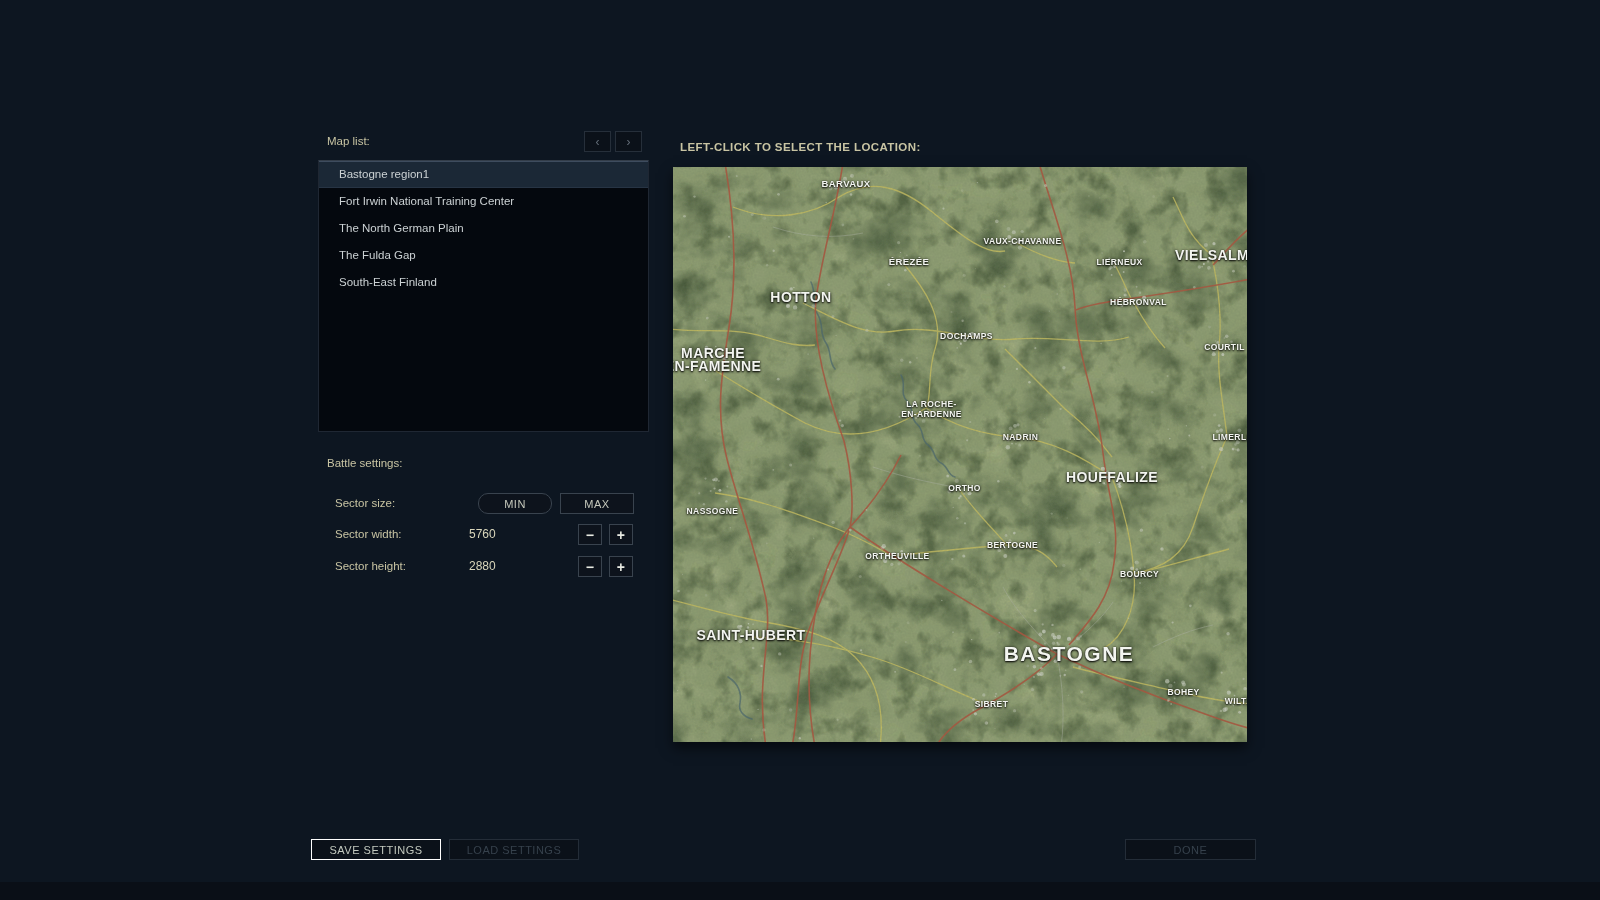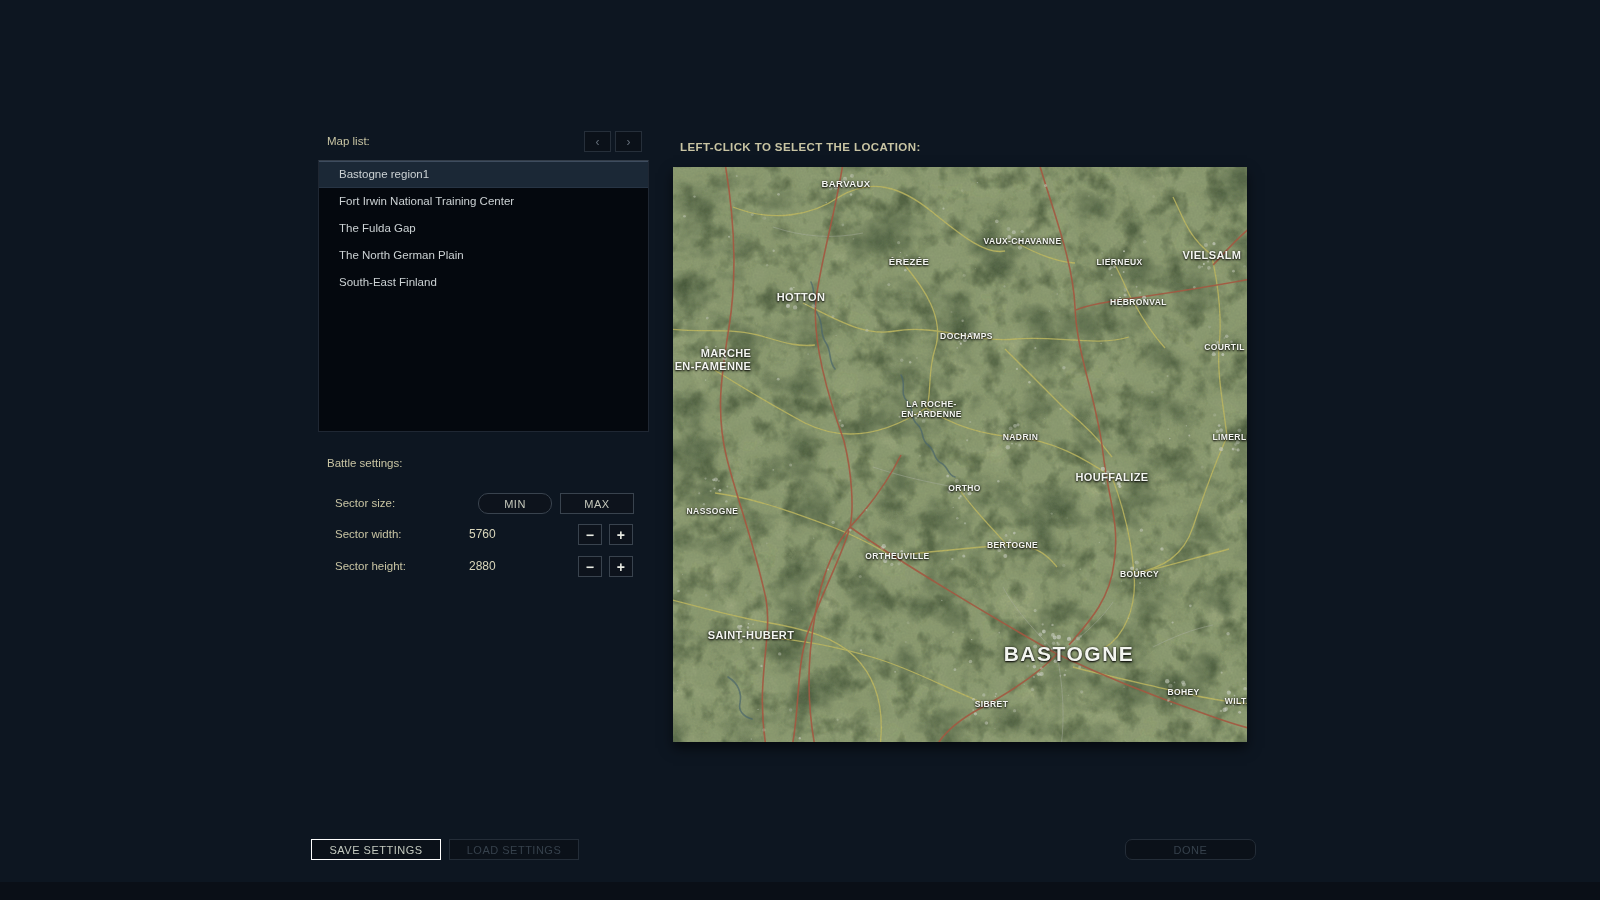--- a/index.html
+++ b/index.html
@@ -37,53 +37,53 @@
   .ctrl-btn { position:absolute; background:#0d131c; border:1px solid #39434e; color:#c6c9bc; font-size:11px;
     display:flex; align-items:center; justify-content:center; letter-spacing:.5px; cursor:pointer; }
   .stepper { color:#e8eae2; font-size:14px; font-weight:bold; }
 
   
   .footer-btn { position:absolute; top:839px; height:21px; background:#0b1119; border:1px solid #ffffff;
     color:#c3c9bf; font-size:11px; letter-spacing:.5px; display:flex; align-items:center; justify-content:center; cursor:pointer; }
   .footer-btn.disabled { border-color:#242d38; color:#36414c; }
   .btn-save { left:311px; width:130px; }
   .btn-load { left:449px; width:130px; }
-  .btn-done { left:1125px; width:131px;border-radius:7px; }
+  .btn-done { left:1125px; width:131px; }
 
   
   .map-instruction { position:absolute; left:680px; top:141px; color:#c8c4a3; font-size:11.5px; font-weight:bold; letter-spacing:.4px; }
   .map-box { position:absolute; left:673px; top:167px; width:574px; height:575px; background:#97a678;
     overflow:hidden; box-shadow:0 6px 12px rgba(0,0,0,.55); cursor:crosshair; }
   .map-box svg { position:absolute; left:0; top:0; }
   .town { position:absolute; transform:translate(-50%,-50%); color:#f3f5f0; font-weight:bold; text-align:center;
     white-space:pre-line; letter-spacing:.4px; text-shadow:0 1px 2px rgba(0,0,0,.95), 0 0 3px rgba(0,0,0,.7); pointer-events:none; }
   .town.sm { font-size:8.5px; line-height:10px;padding-left:11px; }
   .town.md { font-size:9.5px; line-height:11px;padding-left:12px; }
-  .town.lg { font-size:11px;  line-height:12.5px;text-align:right; }
+  .town.lg { font-size:14px;  line-height:12.5px; }
   .town.xl { font-size:21px; letter-spacing:1.5px; }
 </style>
 </head>
 <body>
 
 <div class="root">
 
   <div class="bottombar"></div>
 
   <div class="section-label lbl-maplist">Map list:</div>
   <div class="nav-btn nav-prev">
     <span>‹</span>
   </div>
   <div class="nav-btn nav-next">
     <span>›</span>
   </div>
   <div class="map-list">
       <div class="map-list-item selected">Bastogne region1</div>
       <div class="map-list-item">Fort Irwin National Training Center</div>
+      <div class="map-list-item">The North German Plain</div>
       <div class="map-list-item">The Fulda Gap</div>
-      <div class="map-list-item">The North German Plain</div>
       <div class="map-list-item">South-East Finland</div>
     </div>
 
   <div class="section-label lbl-battle">Battle settings:</div>
 
   <div class="row-label" style="left:335px;top:493px;">Sector size:</div>
   <div class="ctrl-btn" style="left:478px;top:493px;width:74px;height:21px;border-radius:10px;">MIN</div>
   <div class="ctrl-btn" style="left:560px;top:493px;width:74px;height:21px;">MAX</div>
 
   <div class="row-label" style="left:335px;top:524px;">Sector width:</div>

